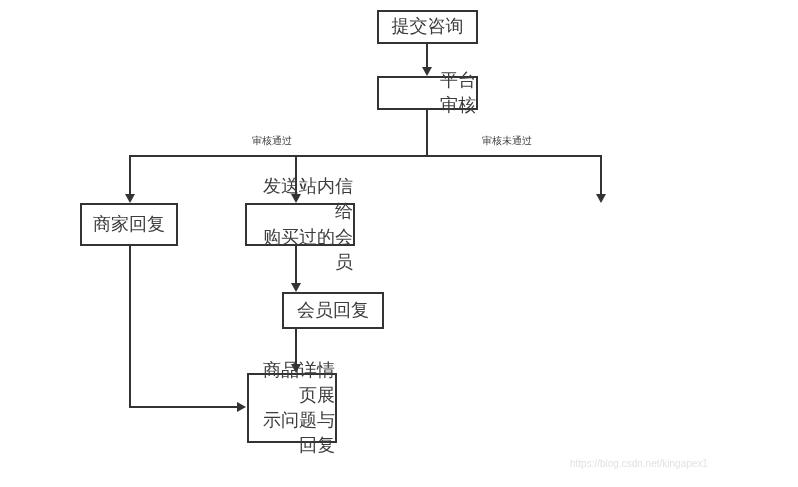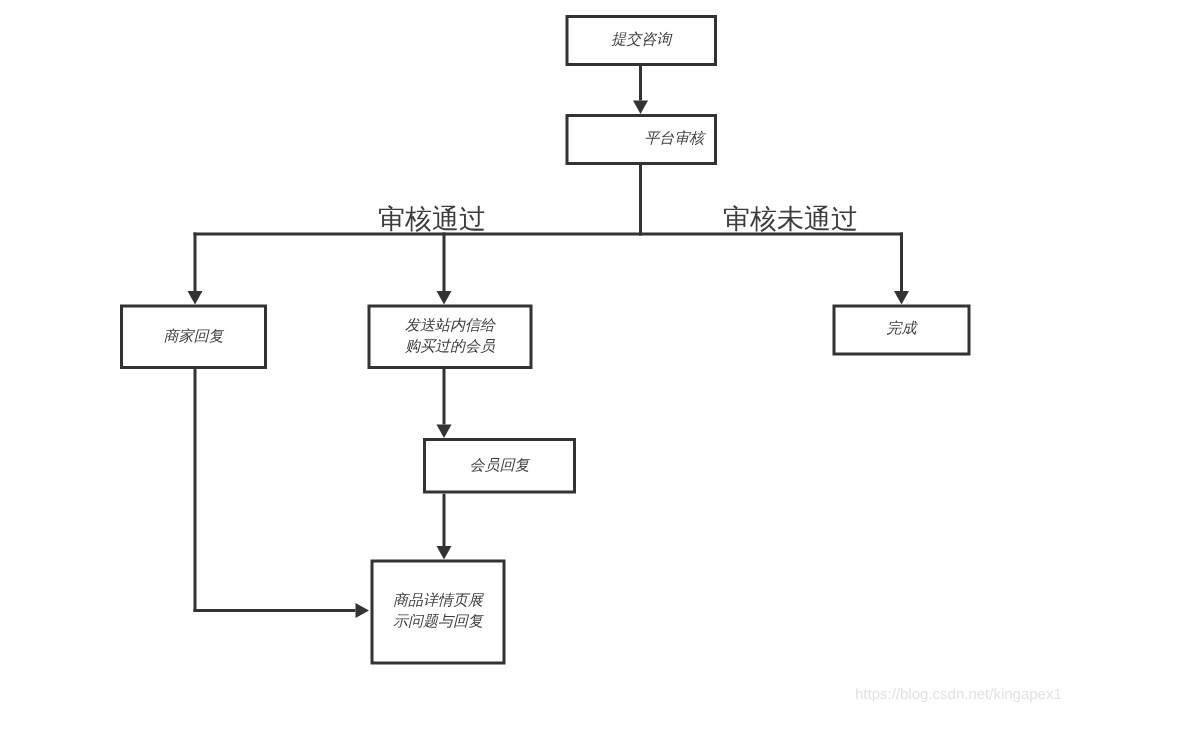--- a/index.html
+++ b/index.html
@@ -17,28 +17,27 @@
     width: 798px;
     height: 487px;
     background: var(--background);
     overflow: hidden;
   }
   .node {
     position: absolute;
     border: 2px solid var(--line);
     background: var(--box-fill);
     color: var(--text);
-    font-size: 10px;
+    font-size: 18px;
     line-height: 1.4;
     display: flex;
     align-items: center;
     justify-content: center;
     text-align: right;
     white-space: pre-line;
-    font-style: italic;
   }
   .line-v {
     position: absolute;
     width: 2px;
     background: var(--line);
   }
   .line-h {
     position: absolute;
     height: 2px;
     background: var(--line);
@@ -55,21 +54,21 @@
     position: absolute;
     width: 0;
     height: 0;
     border-top: 5px solid transparent;
     border-bottom: 5px solid transparent;
     border-left: 9px solid var(--line);
   }
   .edge-label {
     position: absolute;
     color: var(--text);
-    font-size: 18px;
+    font-size: 10px;
     white-space: nowrap;
   }
   .watermark {
     position: absolute;
     color: var(--watermark);
     font-size: 10px;
     white-space: nowrap;
   }
 </style>
 </head>
@@ -107,21 +106,20 @@
 
   <div class="node" style="left:377px; top:10px; width:101px; height:34px;">提交咨询</div>
 
   <div class="node" style="left:377px; top:76px; width:101px; height:34px;padding-left:44px;">平台审核</div>
 
   <div class="node" style="left:80px; top:203px; width:98px; height:43px;">商家回复</div>
 
   <div class="node" style="left:245px; top:203px; width:110px; height:43px;">发送站内信给
 购买过的会员</div>
 
-  <div class="node" style="left:555px; top:203px; width:92px; height:34px;">完成</div>
 
   <div class="node" style="left:246px; top:292px; width:102px; height:37px;margin-left:36px;">会员回复</div>
 
   <div class="node" style="left:247px; top:373px; width:90px; height:70px;">商品详情页展
 示问题与回复</div>
 
   <div class="watermark" style="left:570px; top:458px;">https://blog.csdn.net/kingapex1</div>
 
 </div>
 

